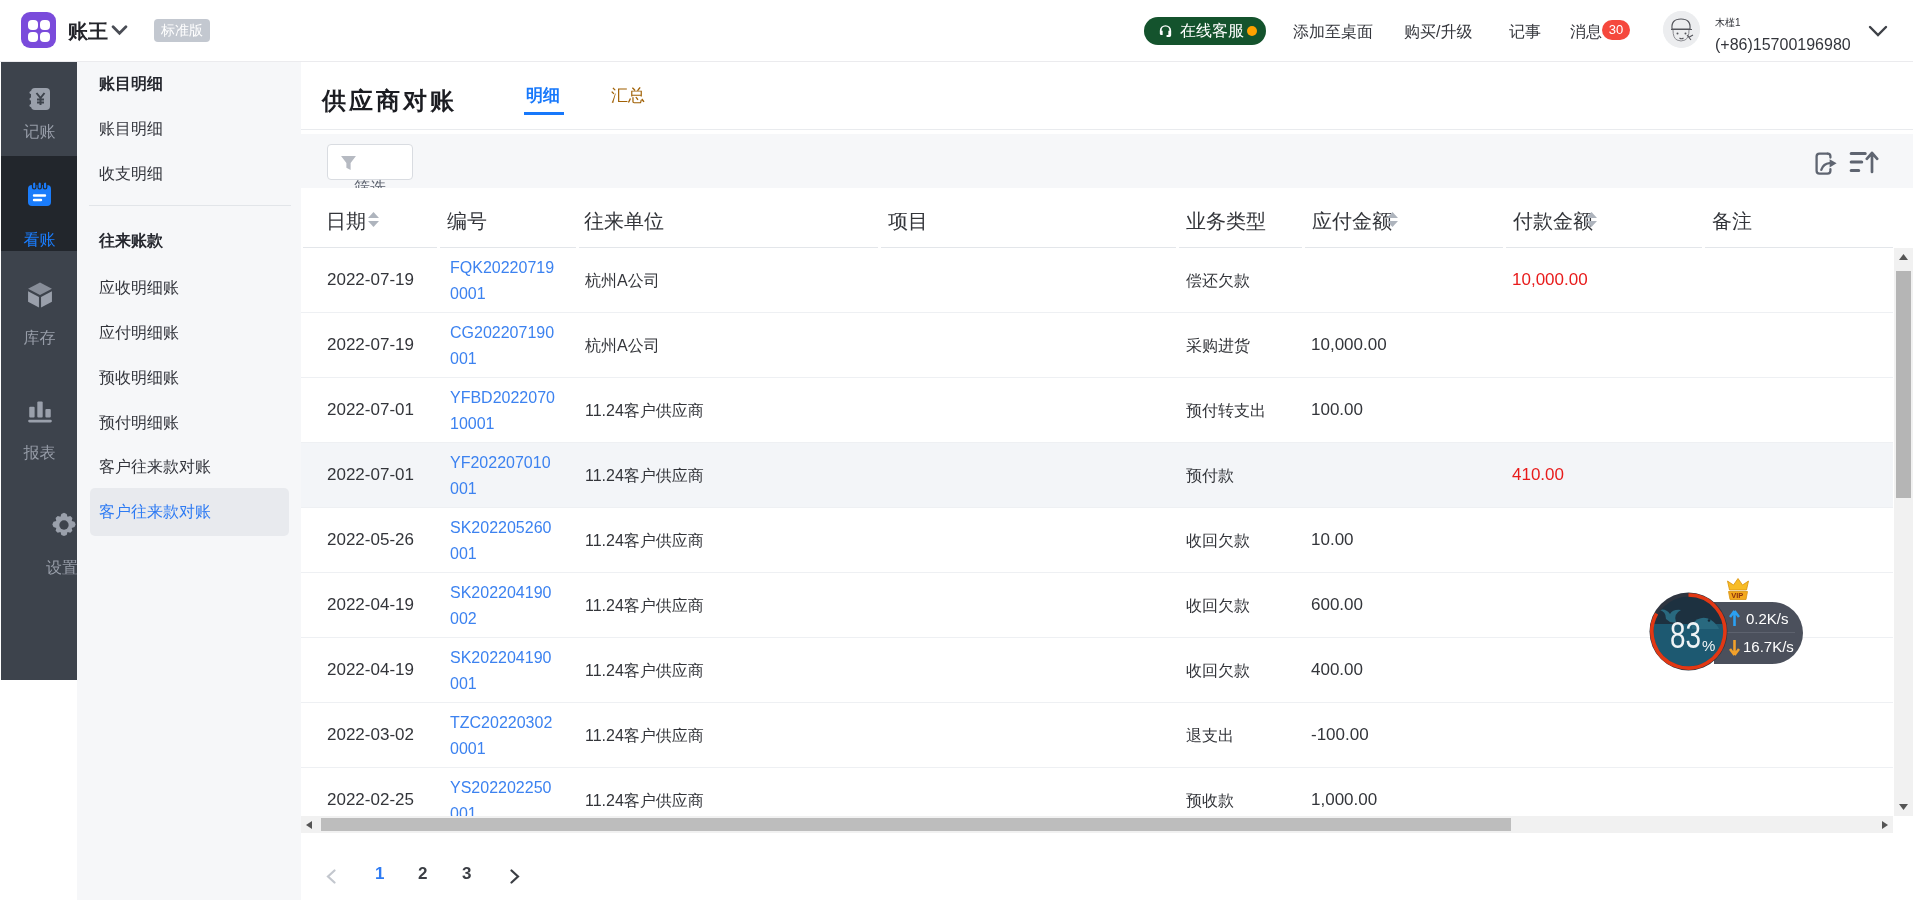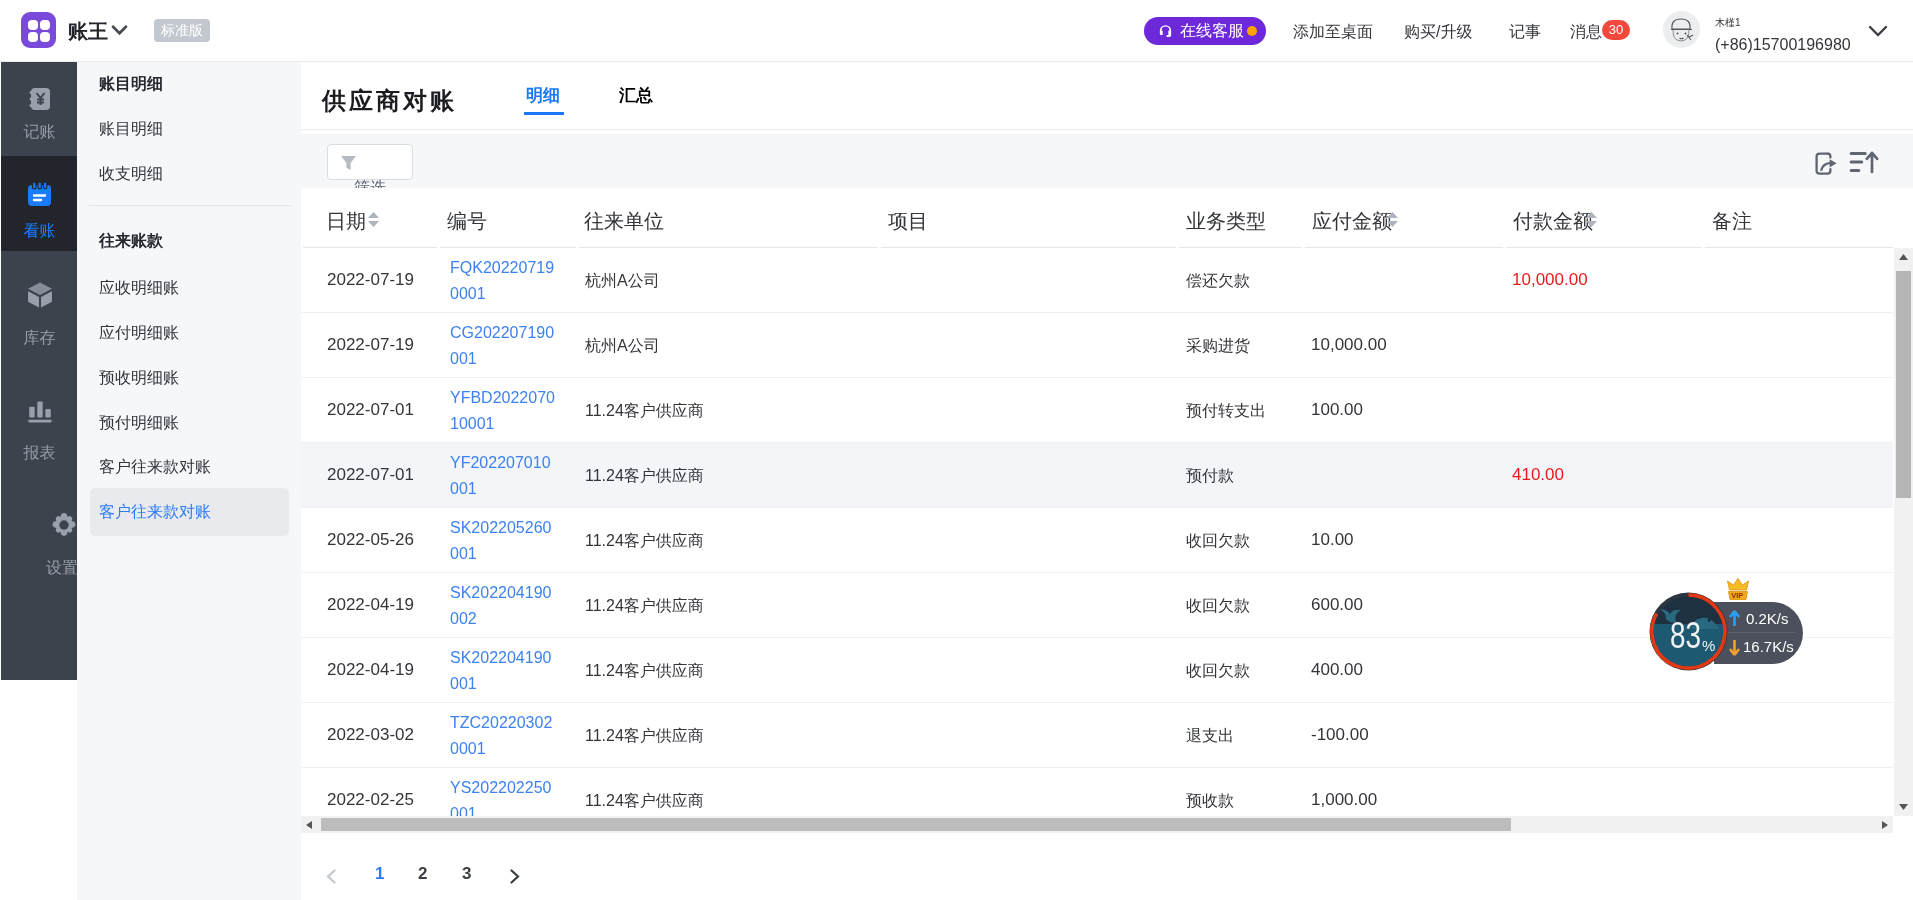--- a/index.html
+++ b/index.html
@@ -7,50 +7,50 @@
   font-family:"Liberation Sans", sans-serif; }
 .abs { position:absolute; }
 
 
 #topbar { position:absolute; left:0; top:0; width:1913px; height:62px; background:#fff; z-index:5; border-bottom:1px solid #ebebee; }
 #logo { position:absolute; left:21px; top:12px; width:35px; height:36px; background:#7a4bdb; border-radius:9px; }
 #logo .d { position:absolute; width:9.5px; height:9.5px; background:#fff; border-radius:4px; }
 #brand { position:absolute; left:68px; top:18px; font-size:20px; font-weight:bold; color:#23242a; }
 #ver { position:absolute; left:154px; top:19px; width:56px; height:23px; background:#c3c8d0; border-radius:4px; color:#fff; font-size:14px; text-align:center; line-height:23px; }
 .topnav { position:absolute; top:22px; font-size:16px; color:#35373d; }
-#kf { position:absolute; left:1144px; top:17px; width:122px; height:28px; border-radius:14px; background:#6d28d9; color:#fff; font-size:16px; line-height:28px; }
+#kf { position:absolute; left:1144px; top:17px; width:122px; height:28px; border-radius:14px; background:#14532d; color:#fff; font-size:16px; line-height:28px; }
 #kf .t { position:absolute; left:36px; top:0; }
 #kf .dot { position:absolute; right:9px; top:9px; width:10px; height:10px; border-radius:50%; background:#ffa100; }
 #msgbadge { position:absolute; left:1602px; top:20px; min-width:28px; height:20px; background:#f5483d; border-radius:10px; color:#fff; font-size:13px; text-align:center; line-height:20px; padding:0 6px; }
 #avatar { position:absolute; left:1663px; top:11px; width:37px; height:37px; border-radius:50%; background:#eceef0; overflow:hidden; }
 #uname { position:absolute; left:1715px; top:16px; font-size:10px; color:#33353b; }
 #uphone { position:absolute; left:1715px; top:36px; font-size:16px; color:#33353b; }
 
 
 #sidebar { position:absolute; left:1px; top:60px; width:77px; height:620px; background:#3d434c; }
 .snav { position:absolute; left:0; width:77px; text-align:center; color:#979da8; font-size:16px; }
 .snav .lbl { margin-top:7px; }
 .snav.g1 .lbl { margin-top:6px; }
-.snav.g2 .lbl { margin-top:9px; }
+.snav.g2 .lbl { margin-top:18px; }
 .snav.g3 .lbl { margin-top:15px; }
 #snav-active { position:absolute; left:0; top:96px; width:77px; height:95px; background:#22262c; }
 
 
 #panel2 { position:absolute; left:77px; top:60px; width:224px; height:840px; background:#f6f7f9; }
 .p2h { position:absolute; left:22px; font-size:16px; font-weight:bold; color:#25272e; }
 .p2i { position:absolute; left:22px; font-size:16px; color:#33353c; }
 #p2sel { position:absolute; left:13px; top:428px; width:199px; height:48px; background:#e8eaee; border-radius:5px; }
 #p2divider { position:absolute; left:12px; top:145px; width:202px; height:1px; background:#e2e5e9; }
 
 
 #main { position:absolute; left:301px; top:60px; width:1612px; height:840px; background:#fff; }
 #title { position:absolute; left:21px; top:25px; font-size:24px; font-weight:bold; color:#1b1c21; letter-spacing:3px; }
 .tab { position:absolute; top:24px; font-size:17px; }
 #tab1 { left:225px; color:#1778fb; font-weight:bold; }
-#tab2 { left:318px; color:#000000; font-weight:bold; }
+#tab2 { left:310px; color:#a16207; font-weight:normal; }
 #tabline { position:absolute; left:223px; top:52px; width:40px; height:3px; background:#1778fb; }
 #hdrline { position:absolute; left:0; top:69px; width:1612px; height:1px; background:#e9ebee; }
 #toolbar { position:absolute; left:0; top:74px; width:1612px; height:54px; background:#f6f7f9; }
 #fbtn { position:absolute; left:26px; top:10px; width:86px; height:36px; background:#fff; border:1px solid #d9dce1; border-radius:4px; color:#5e6470; font-size:16px; line-height:34px; }
 #fbtn .t { position:absolute; left:26px;margin-top:26px; }
 
 
 #thead { position:absolute; left:0; top:128px; width:1592px; height:60px; background:#fff; }
 .th { position:absolute; top:20px; font-size:20px; color:#33353a; }
 .hseg { position:absolute; bottom:0; height:1px; background:#e3e6ea; }

